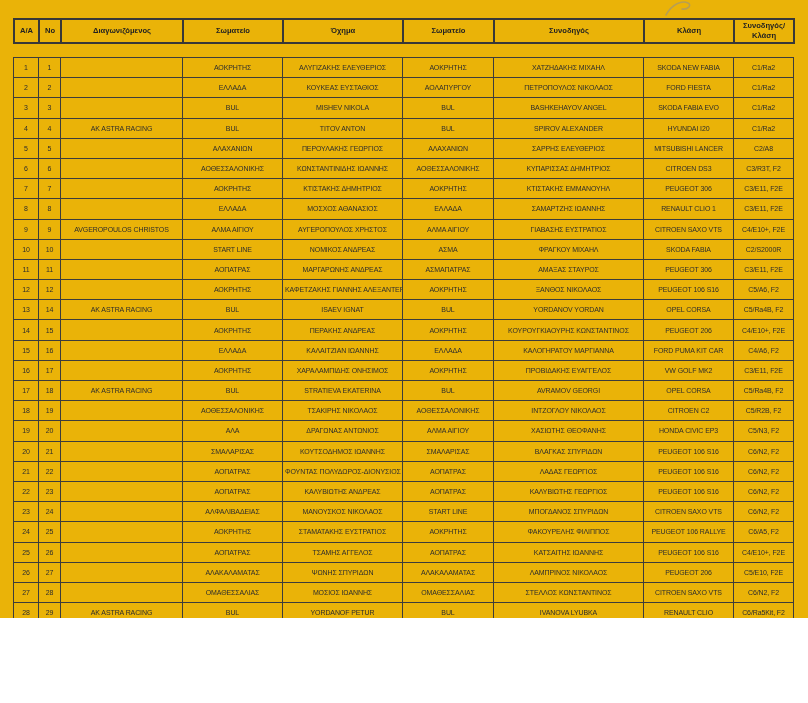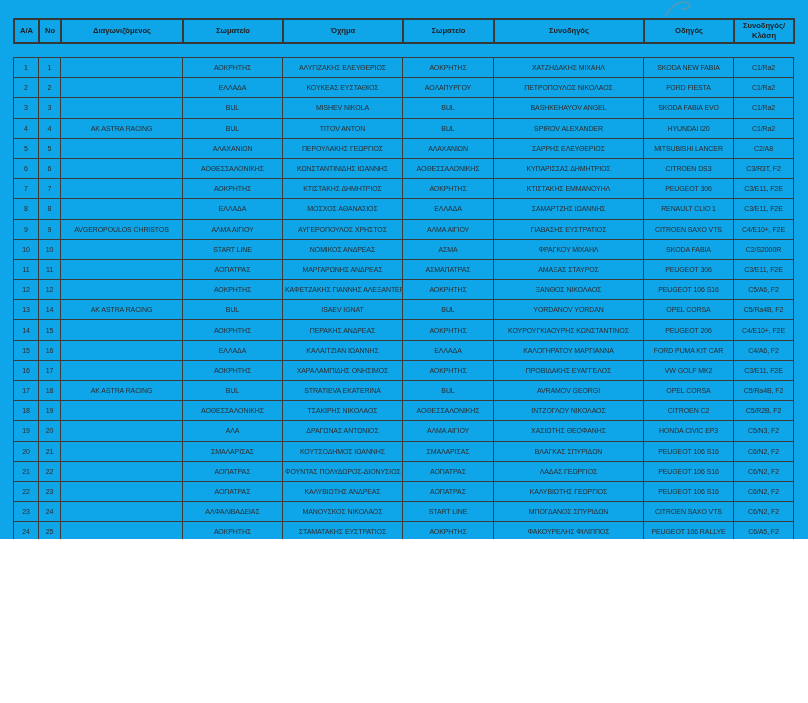--- a/index.html
+++ b/index.html
@@ -1,20 +1,20 @@
 <!DOCTYPE html>
 <html><head>
 <meta charset="utf-8">
 <style>
   html,body{margin:0;padding:0;}
   body{background:#ffffff;}
   .sheet{
     position:relative;
-    width:808px;height:539px;
-    background:#0ea5e9;
+    width:808px;height:618px;
+    background:#eab308;
     overflow:hidden;
     font-family:"Liberation Sans", sans-serif;
     color:#2d2d2d;
   }
   table{border-collapse:collapse;table-layout:fixed;}
   .hdr-table{position:absolute;left:13px;top:18px;width:780px;}
   .hdr-table th{
     border:2px solid #383838;
     font-size:7.6px;font-weight:bold;
     text-align:center;vertical-align:middle;
@@ -56,21 +56,21 @@
     </colgroup>
     <thead>
       <tr>
         <th>Α/Α</th>
         <th>No</th>
         <th>Διαγωνιζόμενος</th>
         <th>Σωματείο</th>
         <th>Όχημα</th>
         <th>Σωματείο</th>
         <th>Συνοδηγός</th>
-        <th>Οδηγός</th>
+        <th>Κλάση</th>
         <th>Συνοδηγός/ Κλάση</th>
       </tr>
     </thead>
   </table>
 
   <table class="body-table">
     <colgroup>
       <col style="width:25px">
         <col style="width:22px">
         <col style="width:122px">

